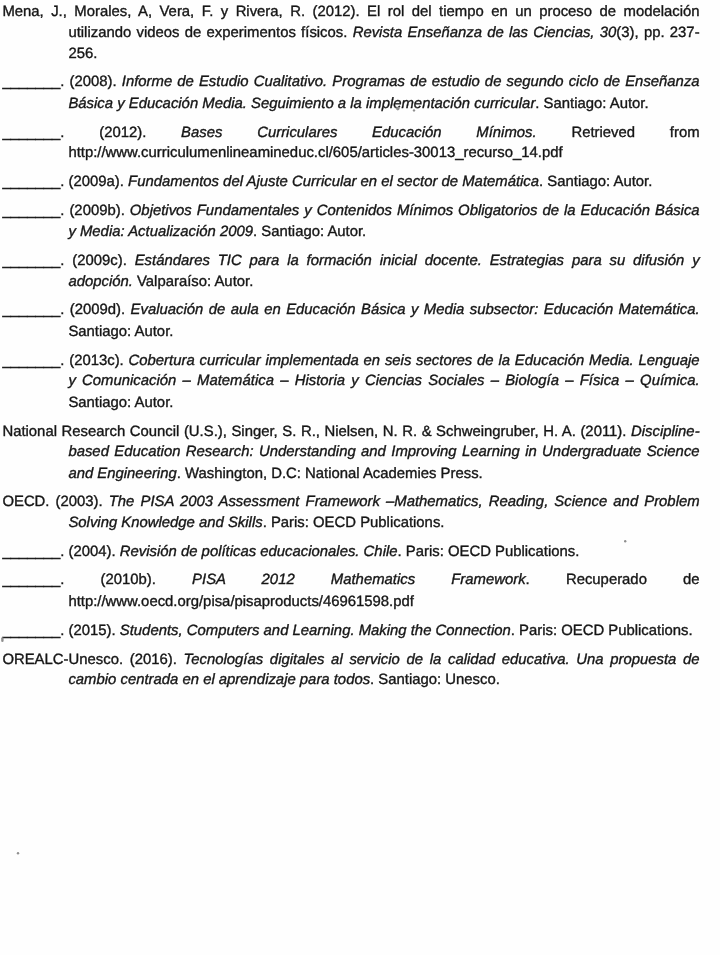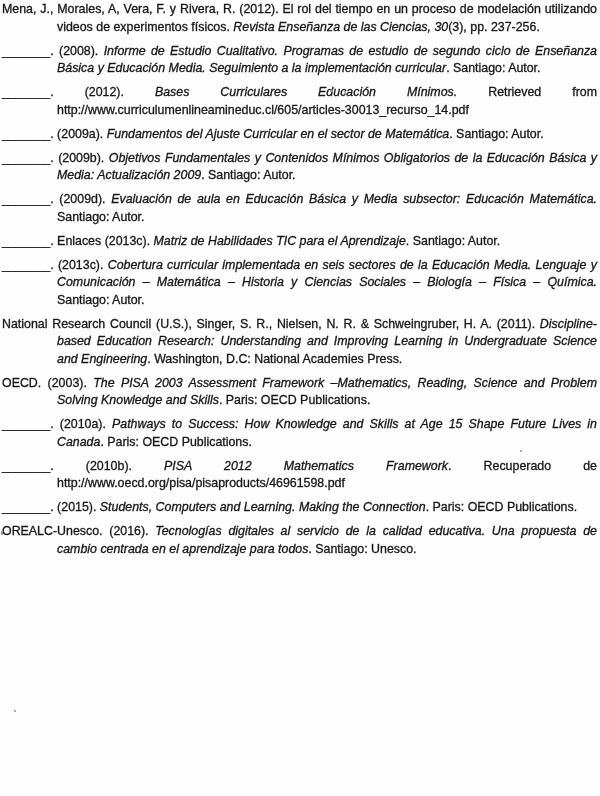--- a/index.html
+++ b/index.html
@@ -10,21 +10,21 @@
   body {
     width: 600px;
     height: 796px;
     overflow: hidden;
   }
   .page {
     position: relative;
     box-sizing: border-box;
     width: 600px;
     height: 796px;
-    padding: 1px 3px 0 2px;
+    padding: 1px 17px 0 2px;
     background: var(--paper, #fefefe);
     color: var(--ink, #161616);
     font-family: "Liberation Sans", sans-serif;
     font-size: 12.4px;
     line-height: 17.5px;
     -webkit-text-stroke: 0.3px currentColor;
   }
   p.ref {
     margin: 0 0 6.5px 0;
     padding-left: 55px;
@@ -48,26 +48,26 @@
 </head>
 <body>
 
 <div class="page">
   <div id="references-list">
       <p class="ref"><span>Mena, J., Morales, A, Vera, F. y Rivera, R. (2012). El rol del tiempo en un proceso de modelación utilizando videos de experimentos físicos. </span><span class="seg-italic">Revista Enseñanza de las Ciencias, 30</span><span>(3), pp. 237-256.</span></p>
       <p class="ref"><span>_______. (2008). </span><span class="seg-italic">Informe de Estudio Cualitativo. Programas de estudio de segundo ciclo de Enseñanza Básica y Educación Media. Seguimiento a la implementación curricular</span><span>. Santiago: Autor.</span></p>
       <p class="ref"><span>_______. (2012). </span><span class="seg-italic">Bases Curriculares Educación Mínimos.</span><span> Retrieved from http://www.curriculumenlineamineduc.cl/605/articles-30013_recurso_14.pdf</span></p>
       <p class="ref"><span>_______. (2009a). </span><span class="seg-italic">Fundamentos del Ajuste Curricular en el sector de Matemática</span><span>. Santiago: Autor.</span></p>
       <p class="ref"><span>_______. (2009b). </span><span class="seg-italic">Objetivos Fundamentales y Contenidos Mínimos Obligatorios de la Educación Básica y Media: Actualización 2009</span><span>. Santiago: Autor.</span></p>
+      <p class="ref"><span>_______. (2009c). </span><span class="seg-italic">Estándares TIC para la formación inicial docente. Estrategias para su difusión y adopción.</span><span> Valparaíso: Autor.</span></p>
       <p class="ref"><span>_______. (2009d). </span><span class="seg-italic">Evaluación de aula en Educación Básica y Media subsector: Educación Matemática.</span><span> Santiago: Autor.</span></p>
-      <p class="ref"><span>_______. Enlaces (2013c). </span><span class="seg-italic">Matriz de Habilidades TIC para el Aprendizaje</span><span>. Santiago: Autor.</span></p>
       <p class="ref"><span>_______. (2013c). </span><span class="seg-italic">Cobertura curricular implementada en seis sectores de la Educación Media. Lenguaje y Comunicación – Matemática – Historia y Ciencias Sociales – Biología – Física – Química.</span><span> Santiago: Autor.</span></p>
       <p class="ref"><span>National Research Council (U.S.), Singer, S. R., Nielsen, N. R. &amp; Schweingruber, H. A. (2011). </span><span class="seg-italic">Discipline-based Education Research: Understanding and Improving Learning in Undergraduate Science and Engineering</span><span>. Washington, D.C: National Academies Press.</span></p>
       <p class="ref"><span>OECD. (2003). </span><span class="seg-italic">The PISA 2003 Assessment Framework –Mathematics, Reading, Science and Problem Solving Knowledge and Skills</span><span>. Paris: OECD Publications.</span></p>
-      <p class="ref"><span>_______. (2010a). </span><span class="seg-italic">Pathways to Success: How Knowledge and Skills at Age 15 Shape Future Lives in Canada</span><span>. Paris: OECD Publications.</span></p>
+      <p class="ref"><span>_______. (2004). </span><span class="seg-italic">Revisión de políticas educacionales. Chile</span><span>. Paris: OECD Publications.</span></p>
       <p class="ref"><span>_______. (2010b). </span><span class="seg-italic">PISA 2012 Mathematics Framework</span><span>. Recuperado de http://www.oecd.org/pisa/pisaproducts/46961598.pdf</span></p>
       <p class="ref"><span>_______. (2015). </span><span class="seg-italic">Students, Computers and Learning. Making the Connection</span><span>. Paris: OECD Publications.</span></p>
       <p class="ref"><span>OREALC-Unesco. (2016). </span><span class="seg-italic">Tecnologías digitales al servicio de la calidad educativa. Una propuesta de cambio centrada en el aprendizaje para todos</span><span>. Santiago: Unesco.</span></p>
     </div>
   <span class="artifact a1"></span>
   <span class="artifact a2"></span>
   <span class="artifact a3"></span>
   <span class="artifact a4"></span>
   <span class="artifact a5"></span>
 </div>

